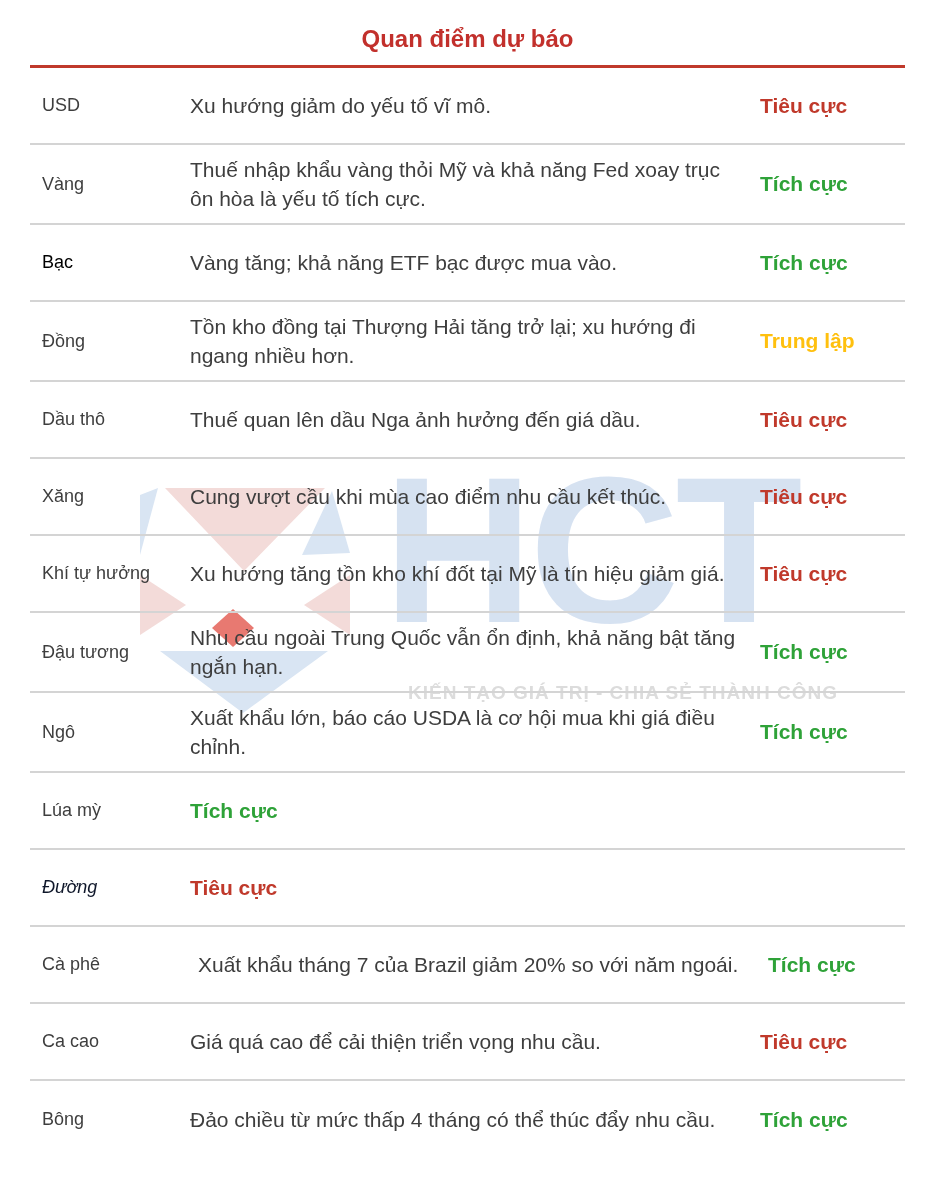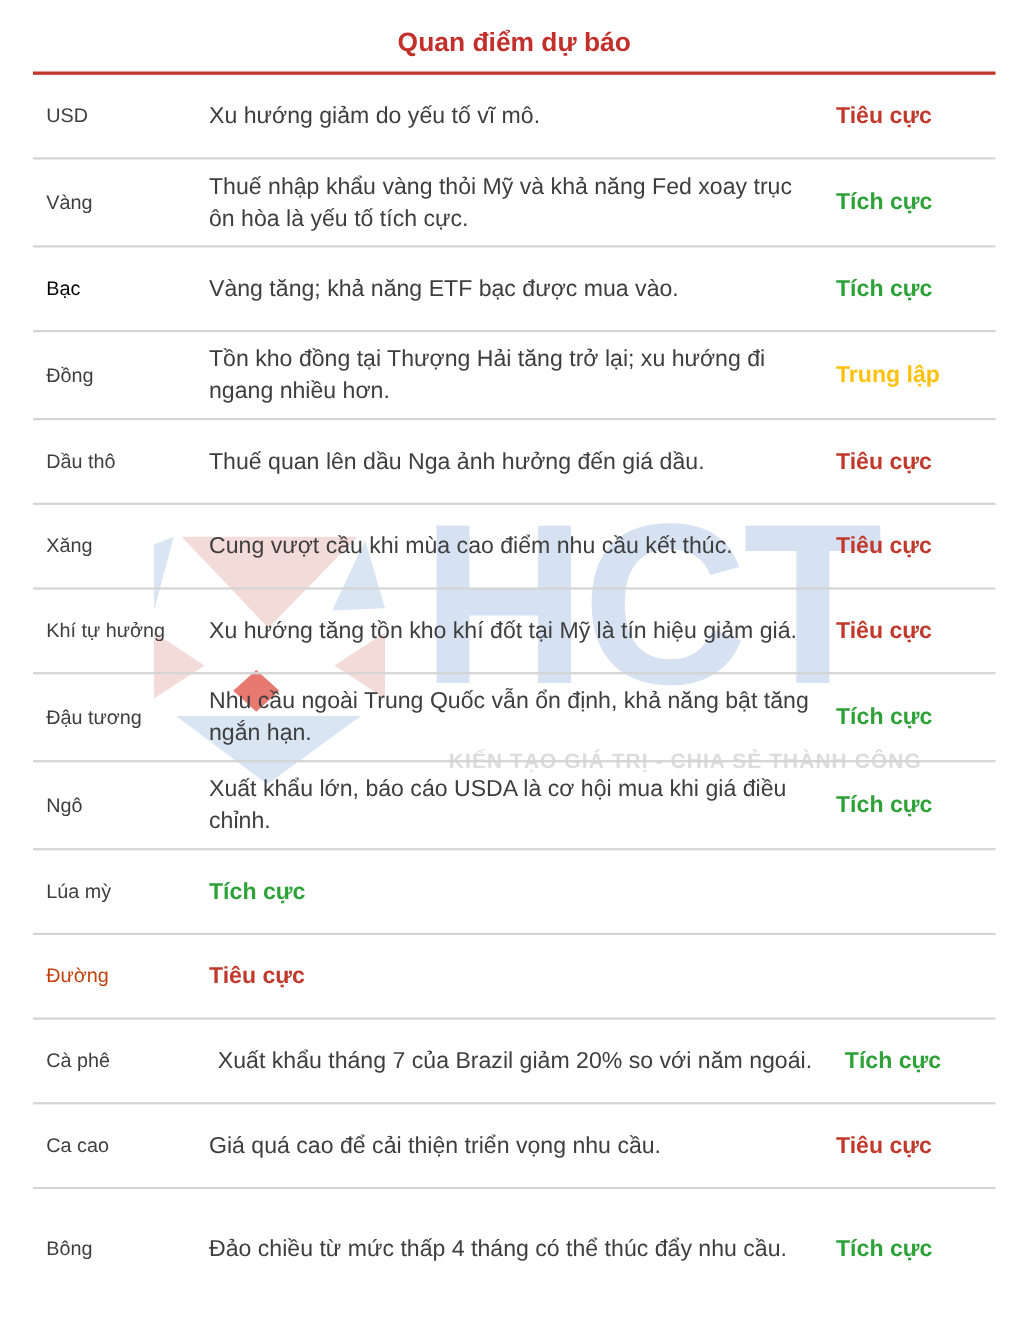--- a/index.html
+++ b/index.html
@@ -66,21 +66,21 @@
   }
   
   .row {
     display: flex;
     align-items: center;
     min-height: 77px;
     padding: 10px 0;
     box-sizing: border-box;
     border-bottom: 2px solid #d4d4d4;
   }
-  .row:last-child { border-bottom: none; margin-top: 16px; }
+  .row:last-child { border-bottom: none; }
   .cell { box-sizing: border-box; }
   .cell.label {
     width: 160px;
     padding-left: 12px;
     font-size: 18px;
     flex-shrink: 0;
   }
   .cell.desc {
     width: 570px;
     padding-right: 20px;
@@ -179,21 +179,21 @@
     <div class="cell desc" style="color: rgb(62, 62, 62);">Xuất khẩu lớn, báo cáo USDA là cơ hội mua khi giá điều chỉnh.</div>
     <div class="cell sentiment" style="color: rgb(46, 162, 56);">Tích cực</div>
   </div>
 
   <div class="row">
     <div class="cell label" style="color: rgb(62, 62, 62);">Lúa mỳ</div>
     <div class="cell sentiment" style="color: rgb(46, 162, 56);">Tích cực</div>
   </div>
 
   <div class="row">
-    <div class="cell label" style="color: #c2410c;">Đường</div>
+    <div class="cell label" style="color: #0f172a; font-style: italic;">Đường</div>
     <div class="cell sentiment" style="color: rgb(192, 57, 43);">Tiêu cực</div>
   </div>
 
   <div class="row">
     <div class="cell label" style="color: rgb(62, 62, 62);">Cà phê</div>
     <div class="cell desc" style="color: rgb(62, 62, 62); margin-left: 8px;">Xuất khẩu tháng 7 của Brazil giảm 20% so với năm ngoái.</div>
     <div class="cell sentiment" style="color: rgb(46, 162, 56);">Tích cực</div>
   </div>
 
   <div class="row">

